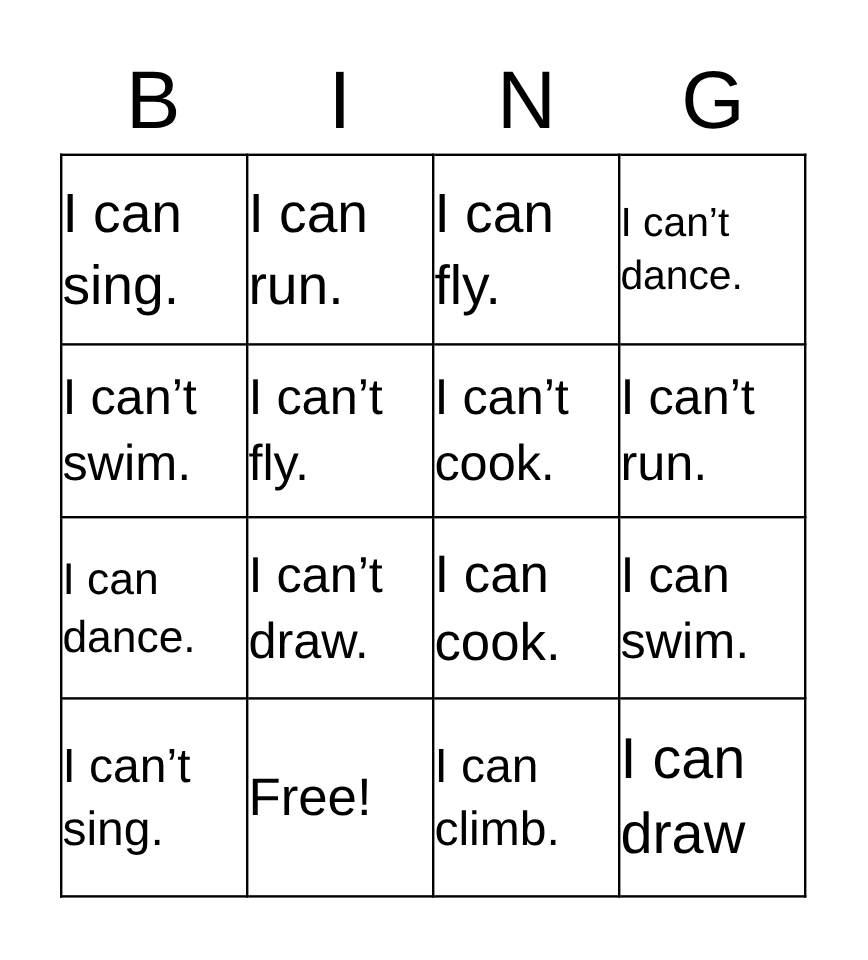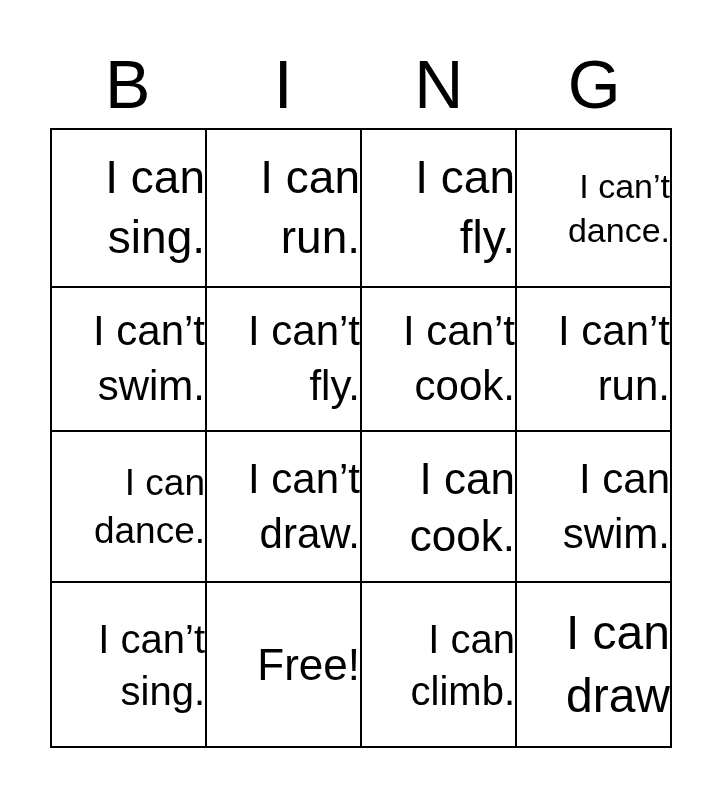--- a/index.html
+++ b/index.html
@@ -36,21 +36,21 @@
     position: absolute;
     left: 50px;
     top: 128px;
     width: 622px;
     height: 620px;
     border-collapse: collapse;
     table-layout: fixed;
   }
   table.bingo-grid td {
     border: 2px solid #000000;
-    text-align: right;
+    text-align: left;
     vertical-align: middle;
     padding: 0;
     white-space: pre-line;
     line-height: 1.3;
     background: #ffffff;
     color: #000000;
     overflow: hidden;
   }
   .fs34 { font-size: 34px; }
   .fs37 { font-size: 37px; }

